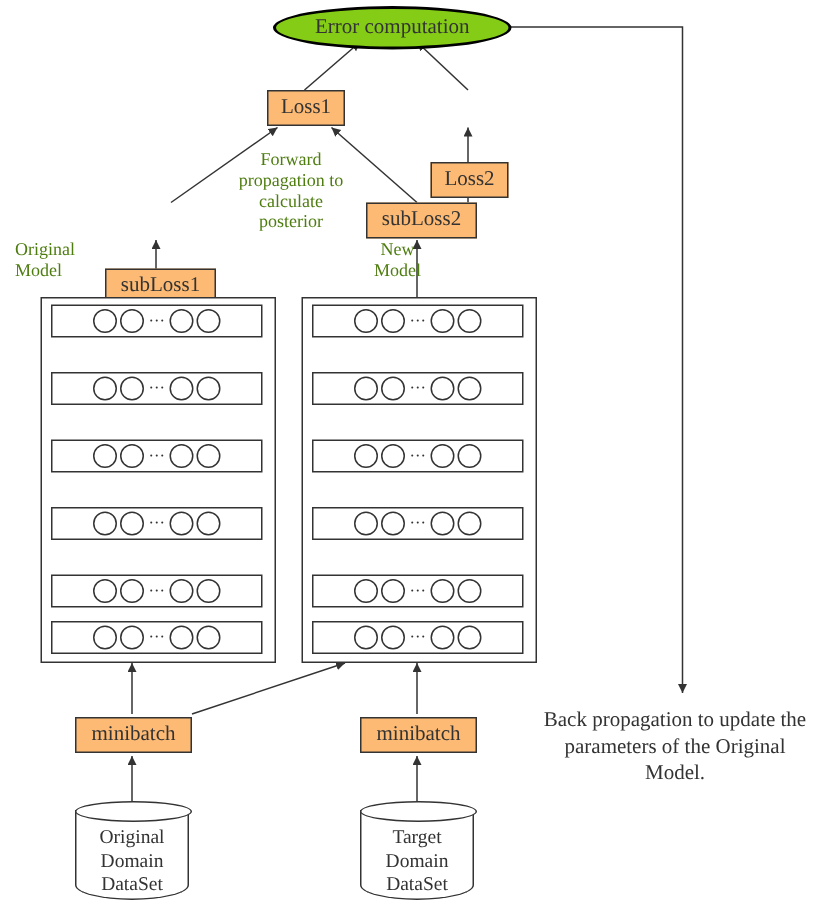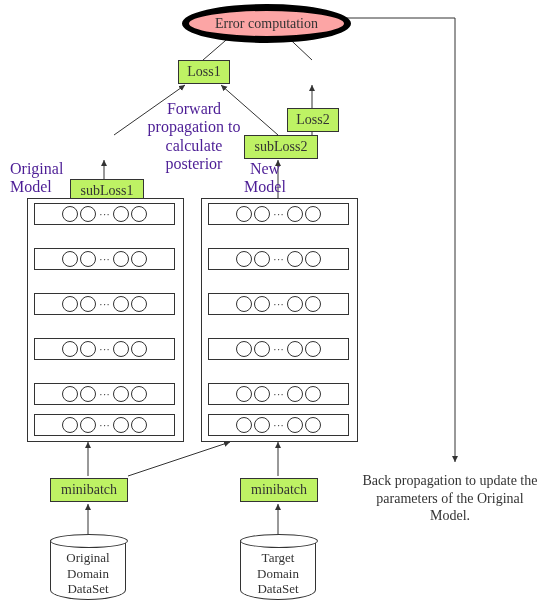--- a/index.html
+++ b/index.html
@@ -8,32 +8,32 @@
     width: 542px;
     height: 608px;
     font-family: Georgia, 'Times New Roman', serif;
     position: relative;
     color: #333;
   }
   svg { position: absolute; top: 0; left: 0; }
   .box {
     position: absolute;
     border: 1px solid #333;
-    background: #bef264;
+    background: #fdba74;
     text-align: center;
     font-size: 14px;
     display: flex;
     align-items: center;
     justify-content: center;
   }
   .ellipse {
     position: absolute;
-    border: 7px solid #000000;
+    border: 2px solid #000000;
     border-radius: 50%;
-    background: #fca5a5;
+    background: #84cc16;
     text-align: center;
     font-size: 14px;
     display: flex;
     align-items: center;
     justify-content: center;
   }
   .nn-container {
     position: absolute;
     border: 1px solid #333;
     background: #fff;
@@ -78,23 +78,23 @@
     line-height: 1.2;
   }
   .cyl-top {
     position: absolute;
     border: 1px solid #333;
     border-radius: 50%;
     background: #fff;
   }
   .annot {
     position: absolute;
-    font-size: 16px;
+    font-size: 12px;
     text-align: center;
-    color: #4c1d95;
+    color: #4d7c0f;
     line-height: 1.15;
   }
   .annot-r {
     position: absolute;
     font-size: 14px;
     text-align: center;
     color: #333;
     line-height: 1.25;
   }
 </style>

